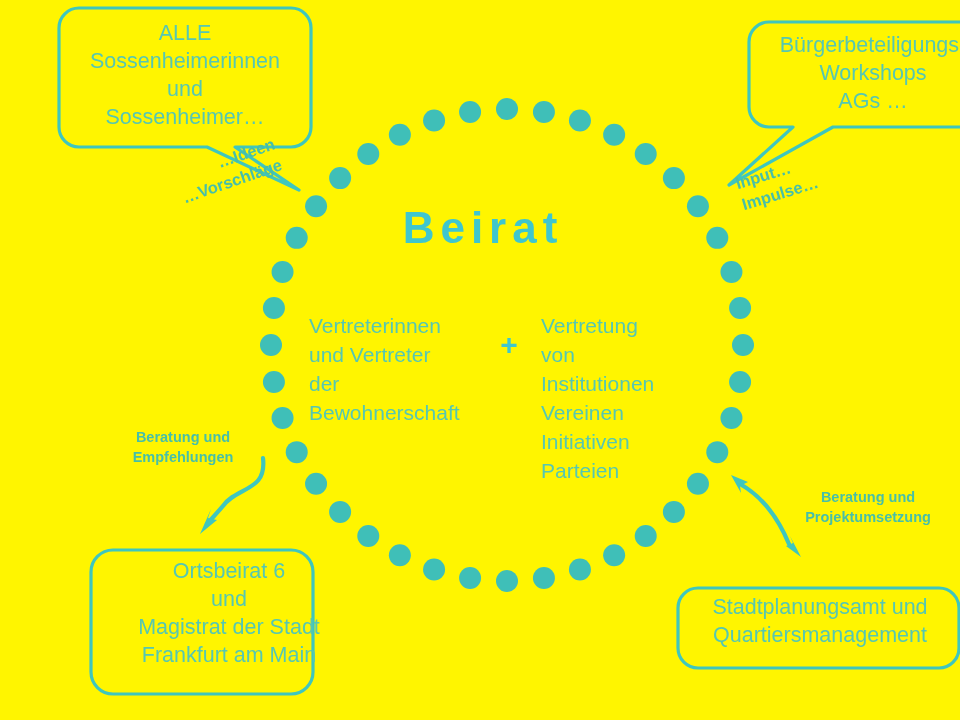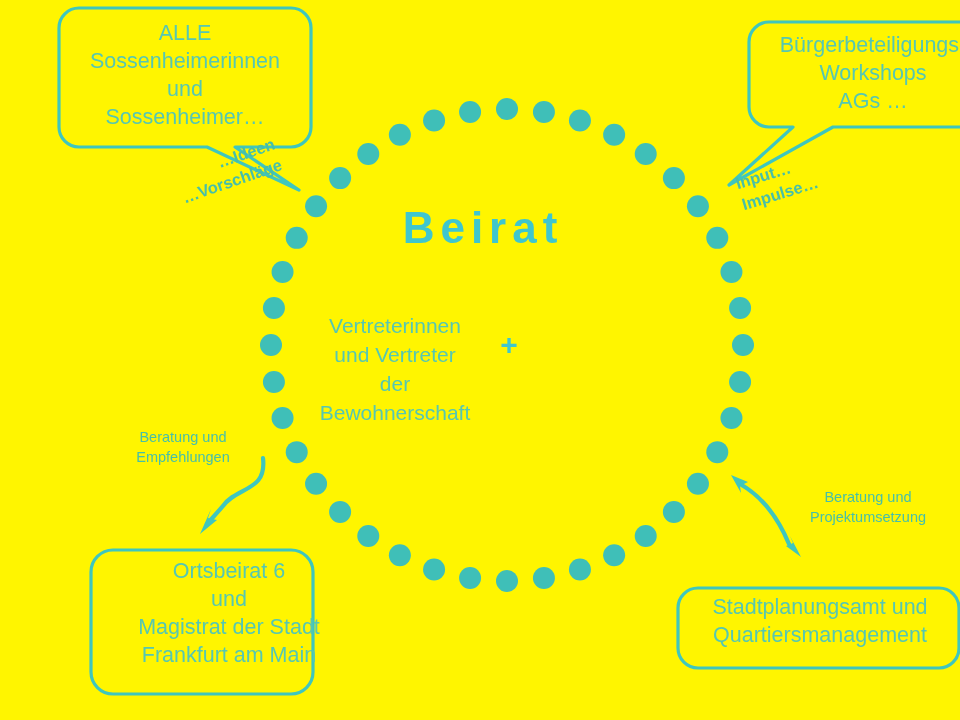--- a/index.html
+++ b/index.html
@@ -91,21 +91,21 @@
     left: 692px;
     top: 174px;
     transform: rotate(-17deg);
     transform-origin: left top;
     width: 120px;
   }
 
   
   .caption {
     position: absolute;
-    font-weight: normal;
+    font-weight: bold;
     font-size: 14.5px;
     color: #47BFA8;
     line-height: 1.35;
     white-space: pre-line;
     text-align: center;
   }
   #cap-left {
     left: 74px;
     top: 428px;
     width: 136px;
@@ -126,21 +126,20 @@
     font-size: 44px;
     font-weight: bold;
     letter-spacing: 6px;
     color: #3FC6CE;
   }
   .col {
     position: absolute;
     font-size: 21px;
     color: #56C7B2;
     line-height: 1.38;
-    text-align: center;
     white-space: pre-line;
   }
   #col-left {
     left: 268px;
     top: 312px;
     width: 172px;
   }
   #col-right {
     left: 500px;
     top: 312px;
@@ -280,15 +279,21 @@
 
   <div id="beirat">Beirat</div>
 
   <div class="col" id="col-left">Vertreterinnen
 und Vertreter
 der
 Bewohnerschaft</div>
 
   <div id="plus">+</div>
 
+  <div class="col" id="col-right">Vertretung
+von
+Institutionen
+Vereinen
+Initiativen
+Parteien</div>
 
 
 </div>
 
 </body></html>

